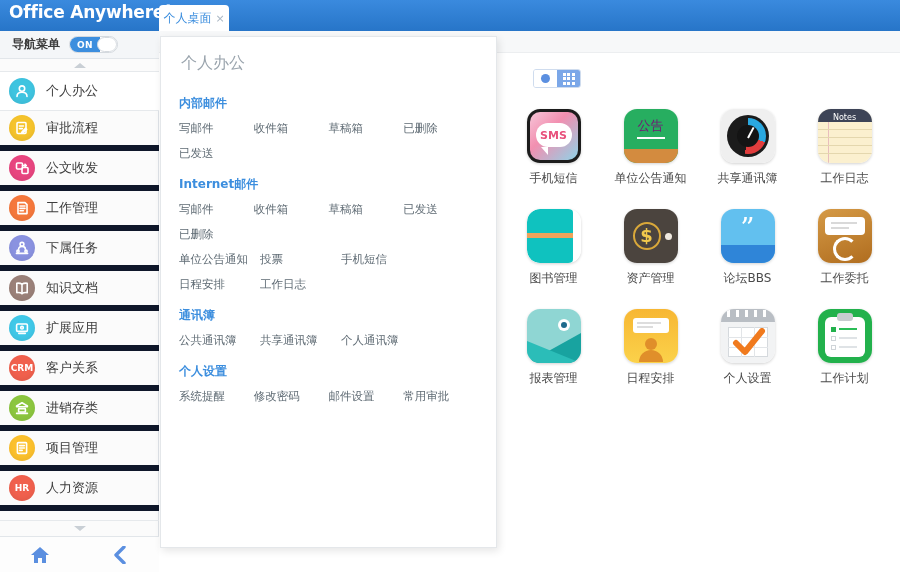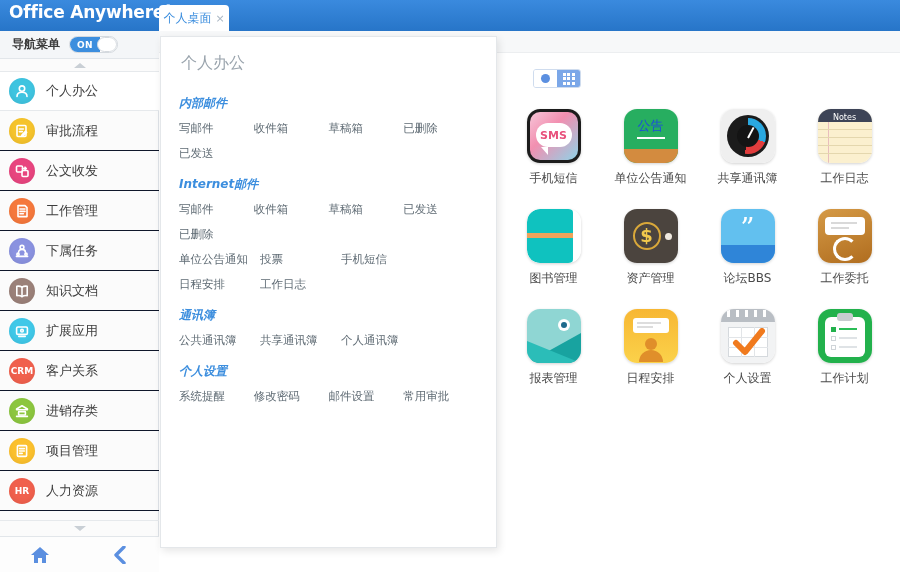--- a/index.html
+++ b/index.html
@@ -69,21 +69,21 @@
     border-top:1px solid #e6e9ec;
     display:flex; align-items:center; justify-content:center;
   }
   .caret{ width:0;height:0;border-left:6px solid transparent;border-right:6px solid transparent;}
   .caret.up{ border-bottom:5px solid #c9cfd5; }
   .caret.down{ border-top:5px solid #c9cfd5; }
 
   #navlist{ position:absolute; left:0; top:40px; width:159px; }
   .nav-item{
     height:40px; display:flex; align-items:center; padding-left:9px;
-    border-bottom:1px solid #0f172a;
+    border-bottom:6px solid #0f172a;
   }
   .nav-item.active{ background:#ffffff; border-top:1px solid #e6e9ec; border-bottom:1px solid #e6e9ec;}
   .nav-ico{
     width:26px; height:26px; border-radius:50%;
     display:flex; align-items:center; justify-content:center;
     color:#fff; font-size:9px; font-weight:bold; flex:0 0 auto;
     box-shadow:inset 0 -2px 4px rgba(0,0,0,.06);
   }
   .nav-ico svg{ display:block; }
   .nav-text{ margin-left:11px; font-size:13px; color:#3d3d3d; }
@@ -103,21 +103,20 @@
     z-index:20;
   }
   #panel .p-title{
     position:absolute; left:20px; top:16px;
     font-size:16px; color:#9aa4ad;
   }
   .p-body{ position:absolute; left:0; top:48px; width:100%; padding:0 18px; }
   .grp-head{
     font-size:12px; font-weight:bold; color:#3c8ede;
     margin:10px 0 4px 0;
-    font-style:italic;
   }
   .grp-rows{ }
   .grp-row{ display:flex; }
   .grp-row .cell{
     width:81px; font-size:11.5px; color:#5f6b74;
     padding:5px 0 5px 0; white-space:nowrap;
   }
 
   
   #content{
@@ -329,21 +328,21 @@
           <div style="position:absolute;left:9px;top:14px;width:36px;height:24px;border-radius:12px;background:#fff"></div>
           <div style="position:absolute;left:14px;top:38px;width:0;height:0;border-left:7px solid transparent;border-right:0;border-top:8px solid #fff"></div>
           <div style="position:absolute;left:0;top:20px;width:54px;text-align:center;font-size:11px;font-weight:bold;color:#e8517c;font-family:'DejaVu Sans',sans-serif">SMS</div>
         </div>
         <div class="app-label">手机短信</div>
       </div>
       <div class="app">
         <div class="app-ico">
           <div style="position:absolute;inset:0;background:#27ae60"></div>
           <div style="position:absolute;left:0;bottom:0;width:100%;height:14px;background:#d38b3f"></div>
-          <div style="position:absolute;left:0;top:8px;width:54px;text-align:center;font-size:13px;color:#1d4ed8">公告</div>
+          <div style="position:absolute;left:0;top:8px;width:54px;text-align:center;font-size:13px;color:#701a75">公告</div>
           <div style="position:absolute;left:13px;top:28px;width:28px;height:2px;background:#fff"></div>
         </div>
         <div class="app-label">单位公告通知</div>
       </div>
       <div class="app">
         <div class="app-ico">
           <div style="position:absolute;inset:0;background:#efefef"></div>
           <div style="position:absolute;left:6px;top:6px;width:42px;height:42px;border-radius:50%;background:#1b1b1b"></div>
           <div style="position:absolute;left:9px;top:9px;width:36px;height:36px;border-radius:50%;background:conic-gradient(#2aa8e0 0deg 110deg,#e23d3d 110deg 190deg,#1b1b1b 190deg 360deg)"></div>
           <div style="position:absolute;left:16px;top:16px;width:22px;height:22px;border-radius:50%;background:#141414"></div>

